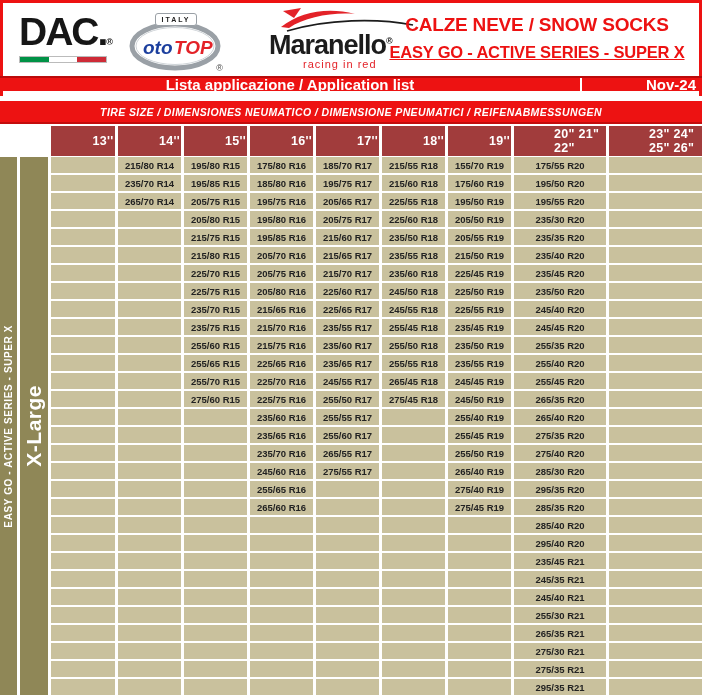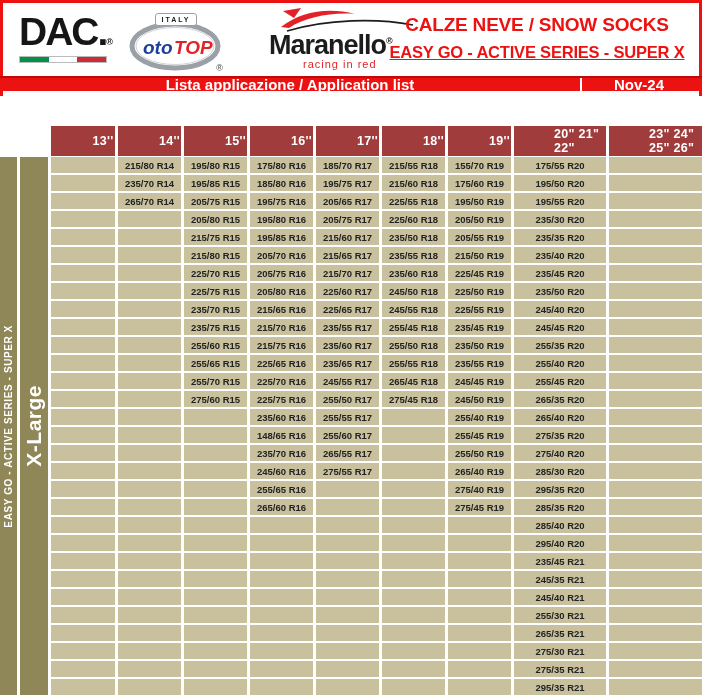--- a/index.html
+++ b/index.html
@@ -36,21 +36,21 @@
 
   .titles { position:absolute; right:6px; top:11px; width:312px; text-align:center; }
   .t1 { font-size:19px; font-weight:bold; color:var(--red); letter-spacing:-0.2px; }
   .t2 { font-size:16.5px; font-weight:bold; color:var(--red); text-decoration:underline; margin-top:7px; letter-spacing:-0.2px; }
 
   
   .banner { position:absolute; left:0; top:76px; width:702px; height:15px; background:var(--red);
             border-top:2px solid #bb0b0b; display:flex; align-items:center; }
   .banner-title { flex:1; text-align:center; color:#fff; font-weight:bold; font-size:15px; }
   .banner-div { width:2px; height:100%; background:#fff; }
-  .banner-date { width:120px; text-align:center; padding-right:6px; color:#fff; font-weight:bold; font-size:15px; }
+  .banner-date { width:120px; text-align:right; padding-right:6px; color:#fff; font-weight:bold; font-size:15px; }
 
   .tire-strip { position:absolute; left:0; top:101px; width:702px; height:23px; background:var(--red);
                 border-bottom:2px solid #c40d0d; display:flex; align-items:center; justify-content:center;
                 color:#fff; font-style:italic; font-weight:bold; font-size:10.5px; letter-spacing:0.4px; }
 
   
   .col-headers { position:absolute; left:0; top:126px; width:702px; height:30px;
                  display:grid; grid-template-columns:var(--cols); column-gap:3px; background:#fff; }
   .hcell { background:var(--maroon); color:#fff; font-weight:bold; font-size:12.5px; letter-spacing:0.3px;
            display:flex; align-items:center; justify-content:center;padding-left:40px; }
@@ -111,20 +111,21 @@
       <div class="t2">EASY GO - ACTIVE SERIES - SUPER X</div>
     </div>
   </header>
 
   <div class="banner">
     <div class="banner-title">Lista applicazione / Application list</div>
     <div class="banner-div"></div>
     <div class="banner-date">Nov-24</div>
   </div>
 
+  <div class="tire-strip">TIRE SIZE  /  DIMENSIONES NEUMATICO  /  DIMENSIONE PNEUMATICI  /  REIFENABMESSUNGEN</div>
 
   <div class="col-headers" id="colHeaders">
       <div class="hcell" style="grid-column: 3;">13''</div>
       <div class="hcell" style="grid-column: 4;">14''</div>
       <div class="hcell" style="grid-column: 5;">15''</div>
       <div class="hcell" style="grid-column: 6;">16''</div>
       <div class="hcell" style="grid-column: 7;">17''</div>
       <div class="hcell" style="grid-column: 8;">18''</div>
       <div class="hcell" style="grid-column: 9;">19''</div>
       <div class="hcell" style="grid-column: 10;">20" 21" 22"</div>
@@ -269,21 +270,21 @@
       <div class="cell"></div>
       <div class="cell">235/60 R16</div>
       <div class="cell">255/55 R17</div>
       <div class="cell"></div>
       <div class="cell">255/40 R19</div>
       <div class="cell">265/40 R20</div>
       <div class="cell"></div>
       <div class="cell"></div>
       <div class="cell"></div>
       <div class="cell"></div>
-      <div class="cell">148/65 R16</div>
+      <div class="cell">235/65 R16</div>
       <div class="cell">255/60 R17</div>
       <div class="cell"></div>
       <div class="cell">255/45 R19</div>
       <div class="cell">275/35 R20</div>
       <div class="cell"></div>
       <div class="cell"></div>
       <div class="cell"></div>
       <div class="cell"></div>
       <div class="cell">235/70 R16</div>
       <div class="cell">265/55 R17</div>

